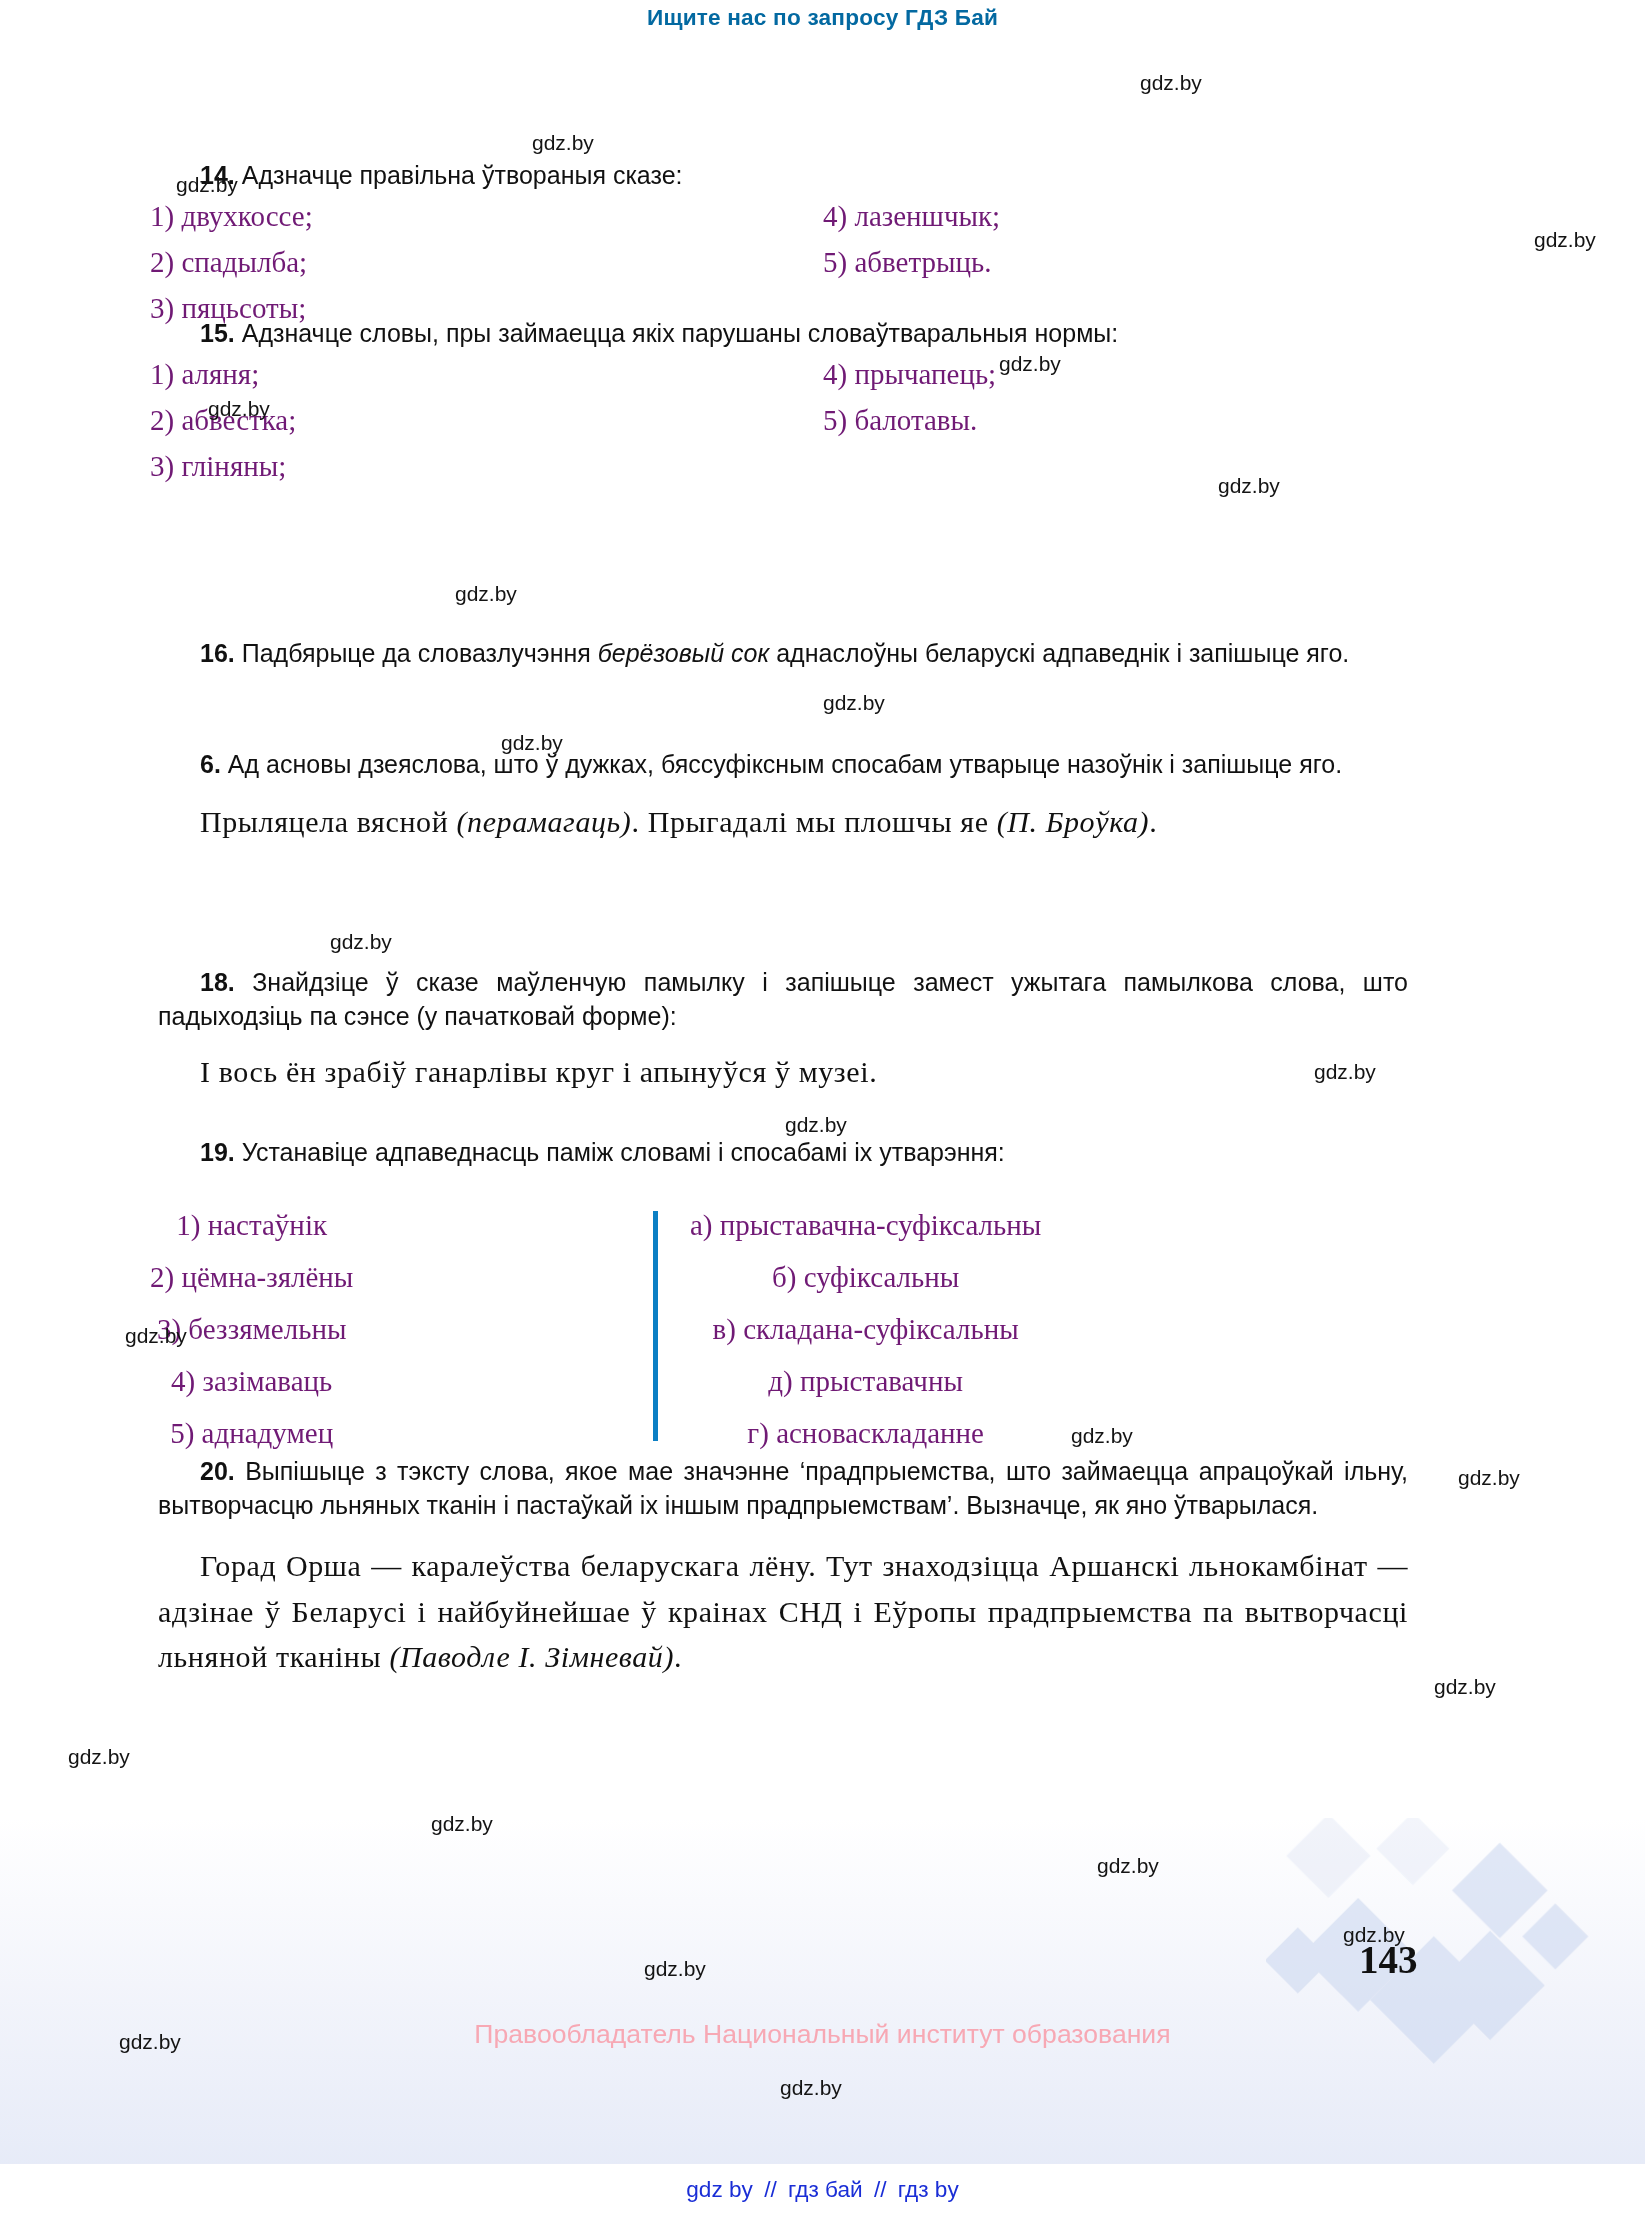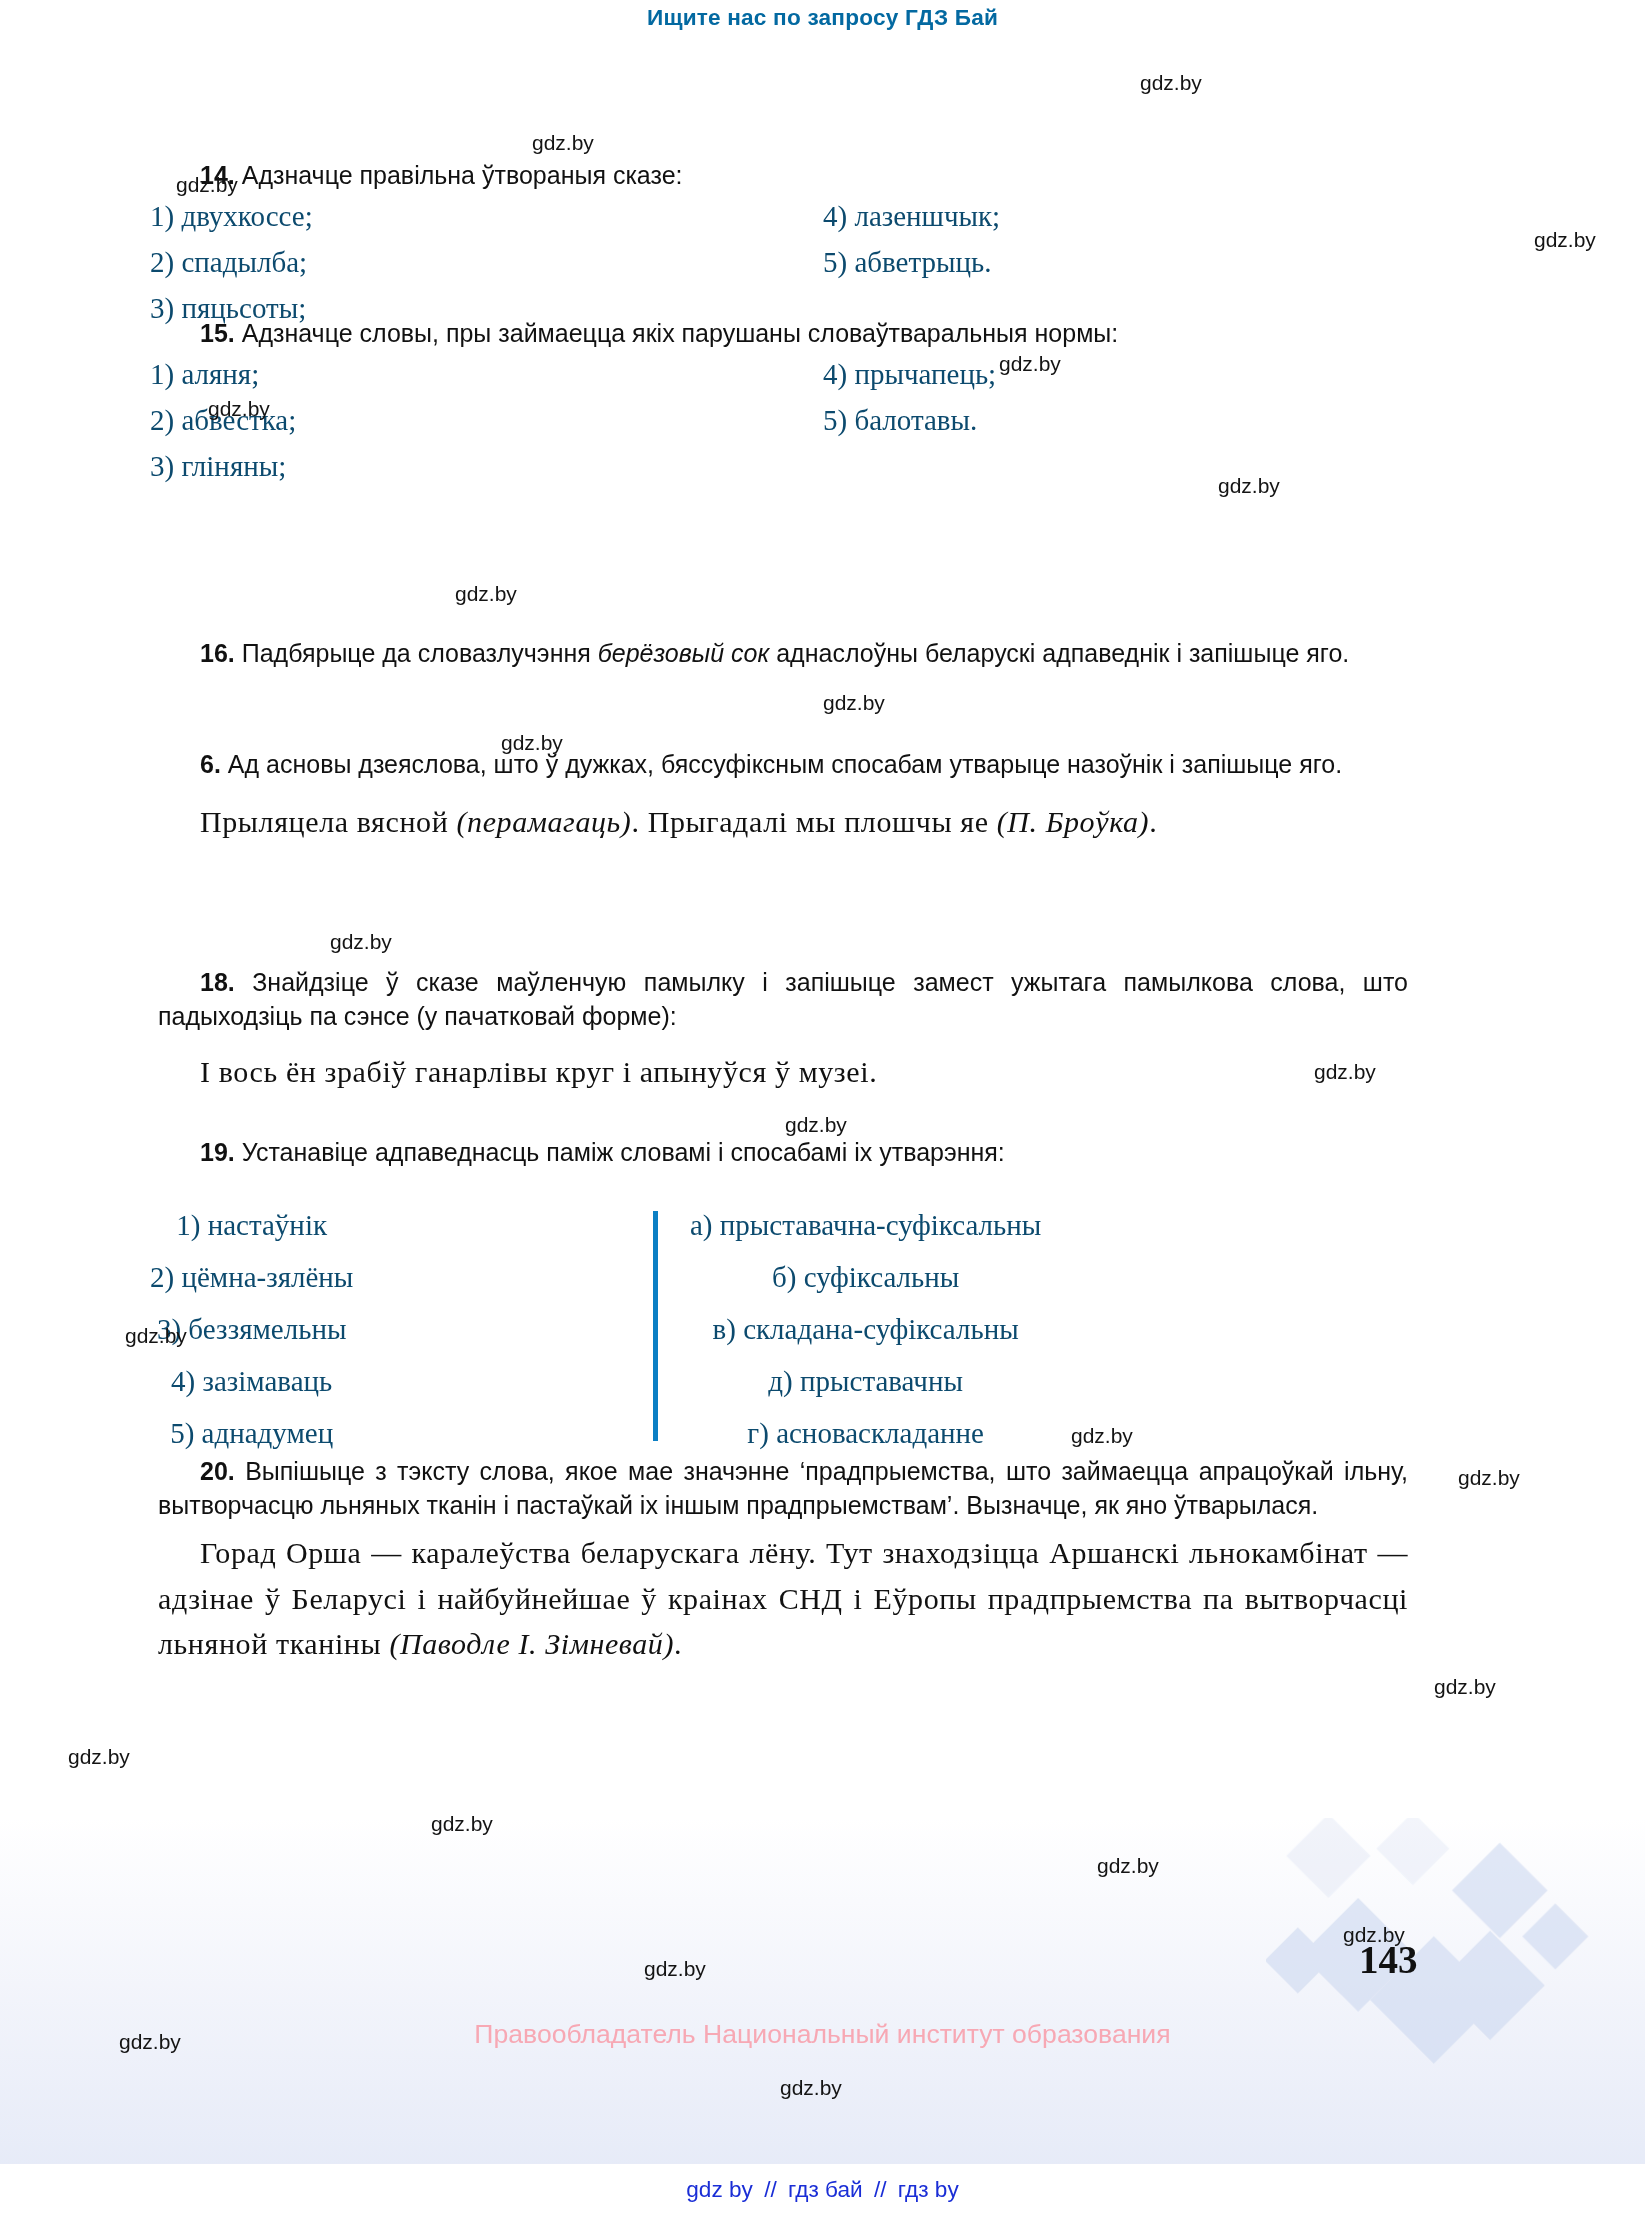--- a/index.html
+++ b/index.html
@@ -94,21 +94,21 @@
   }
   .indent {
     text-indent: 42px;
   }
 
   
   .serif {
     font-family: "Liberation Serif", serif;
     font-size: 29px;
     line-height: 1.34;
-    color: #0c4a6e;
+    color: #701a75;
   }
   .quote {
     font-family: "Liberation Serif", serif;
     font-size: 30px;
     line-height: 1.52;
     color: #111111;
     text-align: justify;
     letter-spacing: 0.6px;
     margin: 0;
   }
@@ -328,21 +328,21 @@
           <div class="match-row serif">г) асноваскладанне</div>
         </div>
       </div>
     </div>
 
     <div class="ex" style="top:1454px;">
       <p class="instr indent">
         <span class="num">20.</span>
         <span>Выпішыце з тэксту слова, якое мае значэнне ‘прадпрыемства, што займаецца апрацоўкай ільну, вытворчасцю льняных тканін і пастаўкай іх іншым прадпрыемствам’. Вызначце, як яно ўтварылася.</span>
       </p>
-      <p class="quote indent" style="margin-top:8px;">
+      <p class="quote indent" style="margin-top:21px;">
         <span>Горад Орша — каралеўства беларускага лёну. Тут знаходзіцца Аршанскі льнокамбінат — адзінае ў Беларусі і найбуйнейшае ў краінах СНД і Еўропы прадпрыемства па вытворчасці льняной тканіны </span><span class="ital">(Паводле І. Зімневай)</span><span>.</span>
       </p>
     </div>
 
   </div>
 
   <div class="page-num" style="left:1359px; top:1937px;">143</div>
 
   <div class="copyright">Правообладатель Национальный институт образования</div>
 

